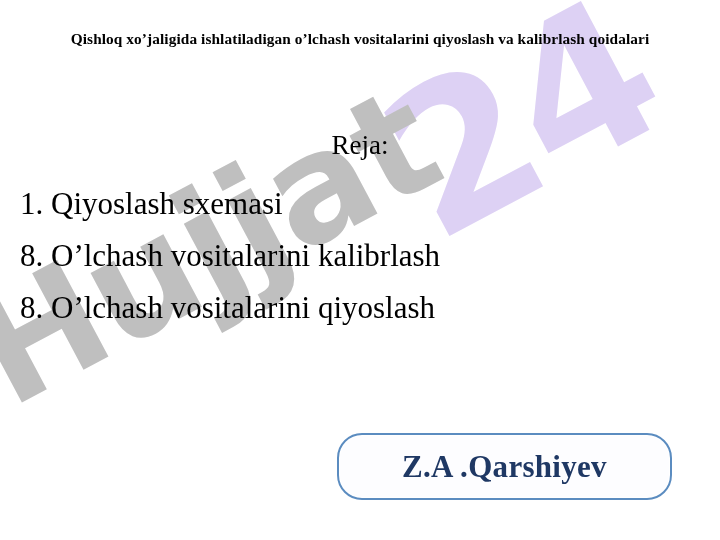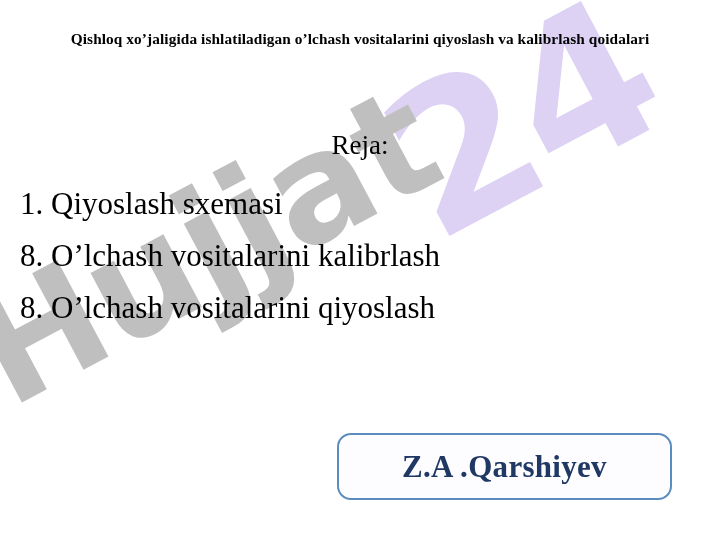--- a/index.html
+++ b/index.html
@@ -116,21 +116,21 @@
 
   
   #author-box {
     position: absolute;
     left: 337px;
     top: 433px;
     width: 335px;
     height: 67px;
     box-sizing: border-box;
     border: 2px solid #5b8cc0;
-    border-radius: 14px;
+    border-radius: 25px;
     background: #fdfdff;
     box-shadow: inset 0 0 0 1px #ffffff;
     display: flex;
     align-items: center;
     justify-content: center;
   }
   #author-name {
     font-size: 31px;
     font-weight: bold;
     color: #1f3864;

